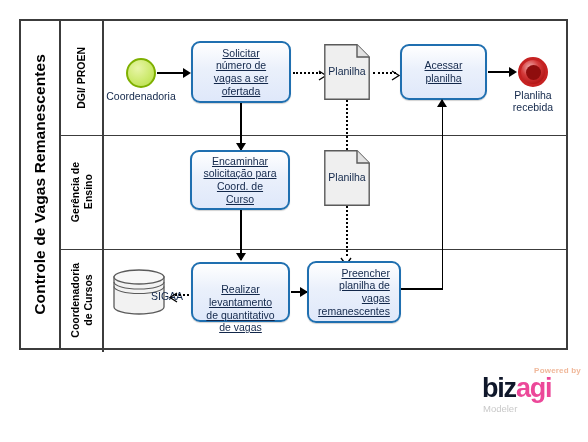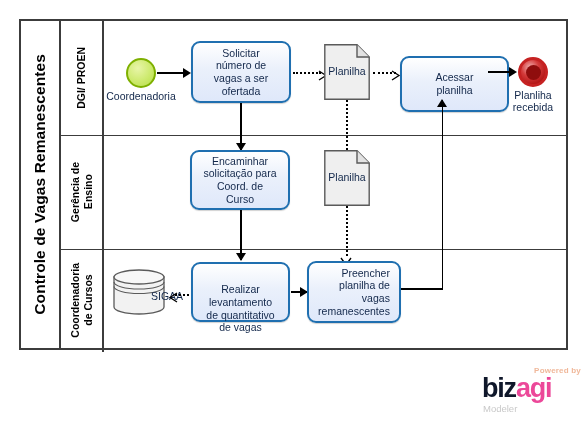--- a/index.html
+++ b/index.html
@@ -41,21 +41,21 @@
   }
 
   
   .task{
     position:absolute;box-sizing:border-box;
     border:2px solid #1f6fb0;border-radius:9px;
     background:linear-gradient(to bottom,#ffffff 0%,#eaf0fb 45%,#dfe8fa 100%);
     box-shadow:0 1px 1px rgba(0,0,0,.18);
     display:flex;align-items:center;justify-content:center;
     text-align:center;font-size:10.5px;line-height:12.6px;
-    color:#12274a;padding:2px 4px;
+    color:#12274a;padding:2px 4px;text-decoration:underline;
   }
 
   
   .event{position:absolute;border-radius:50%;box-sizing:border-box;}
   .start-ev{
     width:30px;height:30px;
     background:radial-gradient(circle at 38% 32%,#e8f5a8 0%,#cdea6e 55%,#b6dd49 100%);
     border:2px solid #7eb000;
   }
   .end-ev{
@@ -174,21 +174,21 @@
     <div class="dtext">Planilha</div>
   </div>
 
   <div class="dotted h" style="left:373px;top:72px;width:23px;"></div>
   <div class="oarrow" style="left:391px;top:67px;">
     <svg width="10" height="11" viewBox="0 0 10 11">
         <polyline points="1,1 8,5.5 1,10" fill="none" stroke="#000" stroke-width="1.3"></polyline>
       </svg>
   </div>
 
-  <div class="task" style="left:400px;top:56px;width:109px;height:56px;">
+  <div class="task" style="left:400px;top:44px;width:87px;height:56px;">
     <span style="white-space:pre-line;">Acessar
 planilha</span>
   </div>
 
   <div class="flow h" style="left:488px;top:71.2px;width:23px;"></div>
   <div class="arrow right" style="left:509px;top:67px;"></div>
 
   <div class="event end-ev" style="left:518px;top:57px;">
     <div class="end-ev-inner"></div>
   </div>

